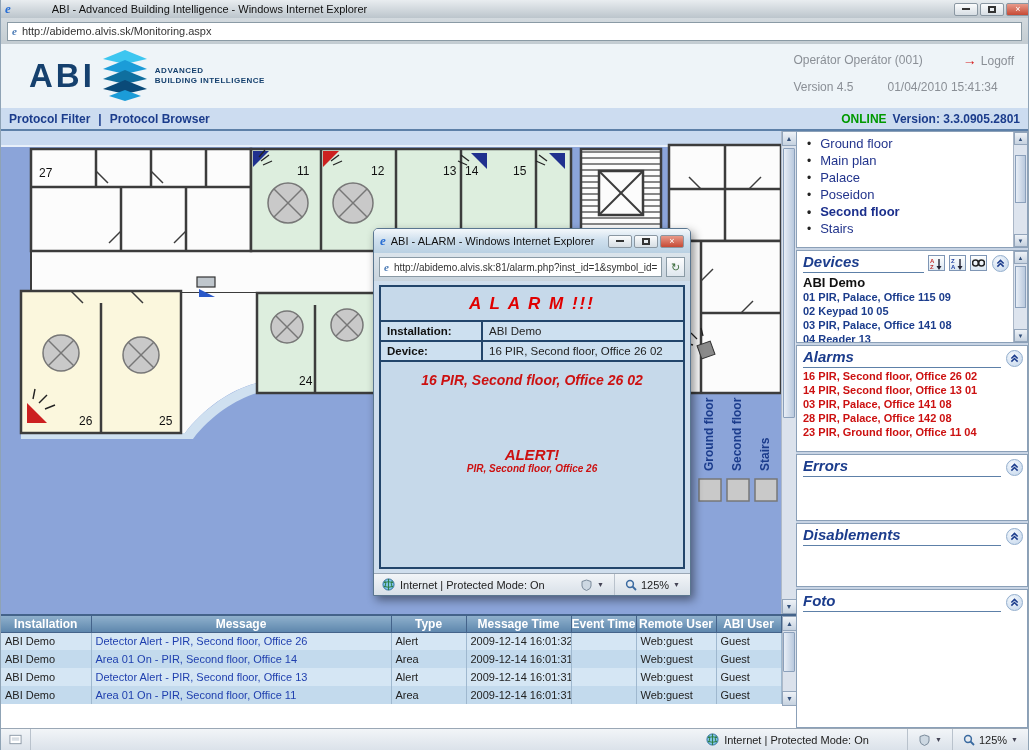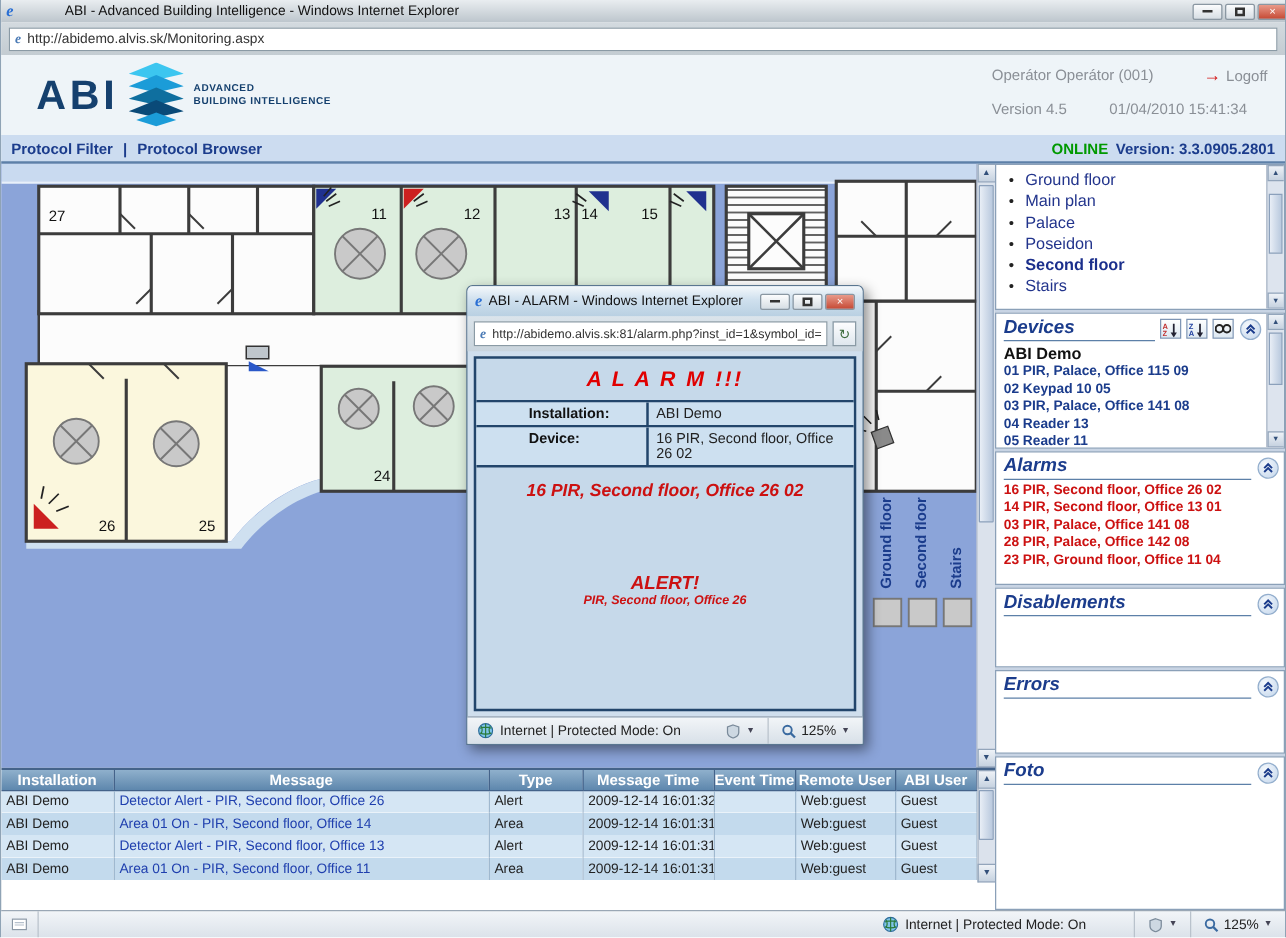--- a/index.html
+++ b/index.html
@@ -94,21 +94,21 @@
   
   .popup { position:absolute; left:373px; top:228px; width:318px; height:368px; border:1px solid #5a7690; border-radius:5px 5px 0 0; box-shadow:3px 4px 10px rgba(0,0,0,.45); background:#cfdeed; z-index:50; display:flex; flex-direction:column; }
   .popup-titlebar { height:24px; border-radius:4px 4px 0 0; background:linear-gradient(#f4f8fb,#cfe0ee 45%,#b9d0e2); display:flex; align-items:center; padding:0 6px; font-size:11px; color:#111; }
   .popup-titlebar .title { flex:1; white-space:nowrap; overflow:hidden; }
   .popup-urlbar { height:28px; background:linear-gradient(#dbe4eb,#c9d4dd); display:flex; align-items:center; padding:0 5px; gap:4px; }
   .popup-urlbar .url-field { height:20px; font-size:10px; }
   .refresh-btn { width:20px; height:20px; border:1px solid #8a9aa5; background:linear-gradient(#fdfdfe,#dfe7ee); display:flex; align-items:center; justify-content:center; font-size:11px; color:#3a6a3a; }
   .popup-body { flex:1; margin:4px 5px; border:2px solid #22456b; background:#c6d9ea; overflow:hidden; }
   .alarm-head { text-align:center; color:#e00000; font-weight:bold; font-style:italic; font-size:17px; letter-spacing:2px; padding:7px 0 6px; border-bottom:2px solid #22456b; }
   .info-row { display:flex; border-bottom:2px solid #22456b; font-size:11.5px; background:#cde0f0; }
-  .info-label { width:102px; font-weight:bold; color:#111; padding:3px 6px; border-right:2px solid #22456b;margin-left:36px; }
+  .info-label { width:102px; font-weight:bold; color:#111; padding:3px 6px; border-right:2px solid #22456b; }
   .info-value { flex:1; padding:3px 6px; color:#222; }
   .alarm-line { color:#cc1111; font-weight:bold; font-style:italic; text-align:center; }
   .l1 { font-size:14px; margin-top:10px; }
   .l2 { font-size:15px; margin-top:58px; }
   .l3 { font-size:10px; }
   .popup-status { height:22px; background:linear-gradient(#f2f5f8,#d8e0e8); border-top:1px solid #9aa7b5; display:flex; align-items:center; font-size:11px; color:#222; }
 
   .globe { width:13px; height:13px; flex:0 0 auto; margin-right:5px; }
 </style>
 </head>
@@ -488,21 +488,21 @@
         </div>
         <div class="side-scroll">
           <div class="arr">▲</div>
           <div class="track">
               <div class="thumb" style="top:10px; height:48px;"></div>
             </div>
           <div class="arr">▼</div>
         </div>
       </div>
 
-      <div class="panel" style="height:109px;">
+      <div class="panel" style="height:93px;">
         <div class="panel-inner">
           <div class="panel-header">
             <span class="panel-title">Devices</span>
             <span class="icon-btn">
               <svg width="13" height="13" viewBox="0 0 13 13">
                   <text x="0" y="6" font-size="6" font-weight="bold" fill="#c03030" font-family="Liberation Sans">A</text>
                   <text x="0" y="12" font-size="6" font-weight="bold" fill="#c03030" font-family="Liberation Sans">Z</text>
                   <line x1="9" y1="2" x2="9" y2="10" stroke="#223" stroke-width="1.4"></line>
                   <polygon points="6.5,9 11.5,9 9,13" fill="#223"></polygon>
                 </svg>
@@ -557,38 +557,38 @@
             </span>
           </div>
           <div class="alarm-item">16 PIR, Second floor, Office 26 02</div>
           <div class="alarm-item">14 PIR, Second floor, Office 13 01</div>
           <div class="alarm-item">03 PIR, Palace, Office 141 08</div>
           <div class="alarm-item">28 PIR, Palace, Office 142 08</div>
           <div class="alarm-item">23 PIR, Ground floor, Office 11 04</div>
         </div>
       </div>
 
-      <div class="panel" style="height:64px;">
+      <div class="panel" style="height:67px;">
         <div class="panel-inner">
           <div class="panel-header">
-            <span class="panel-title">Disablements</span>
+            <span class="panel-title">Errors</span>
             <span class="collapse-btn">
               <svg width="11" height="11" viewBox="0 0 14 14">
                   <polyline points="3,7 7,3 11,7" fill="none" stroke="#1b3c8c" stroke-width="2"></polyline>
                   <polyline points="3,11 7,7 11,11" fill="none" stroke="#1b3c8c" stroke-width="2"></polyline>
                 </svg>
             </span>
           </div>
         </div>
       </div>
 
-      <div class="panel" style="height:67px;">
+      <div class="panel" style="height:64px;">
         <div class="panel-inner">
           <div class="panel-header">
-            <span class="panel-title">Errors</span>
+            <span class="panel-title">Disablements</span>
             <span class="collapse-btn">
               <svg width="11" height="11" viewBox="0 0 14 14">
                   <polyline points="3,7 7,3 11,7" fill="none" stroke="#1b3c8c" stroke-width="2"></polyline>
                   <polyline points="3,11 7,7 11,11" fill="none" stroke="#1b3c8c" stroke-width="2"></polyline>
                 </svg>
             </span>
           </div>
         </div>
       </div>
 

